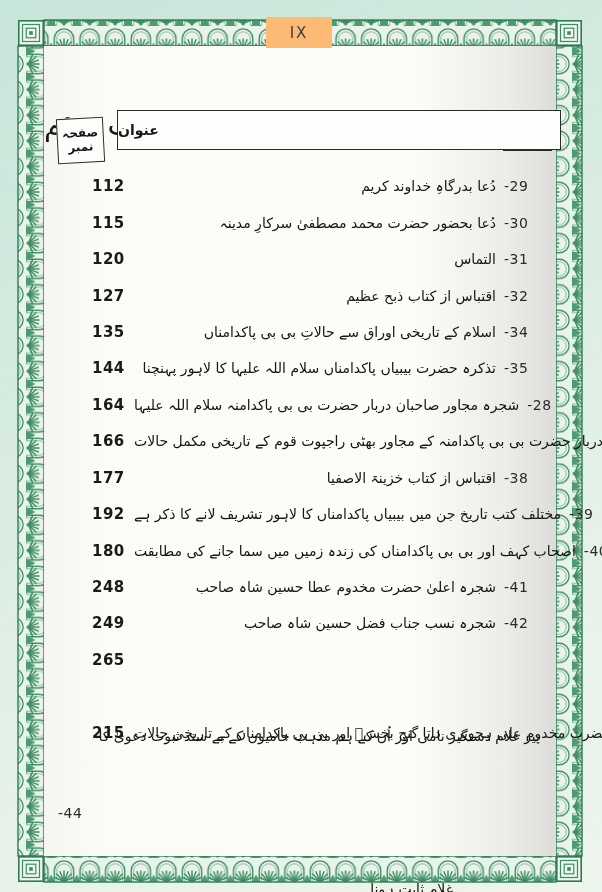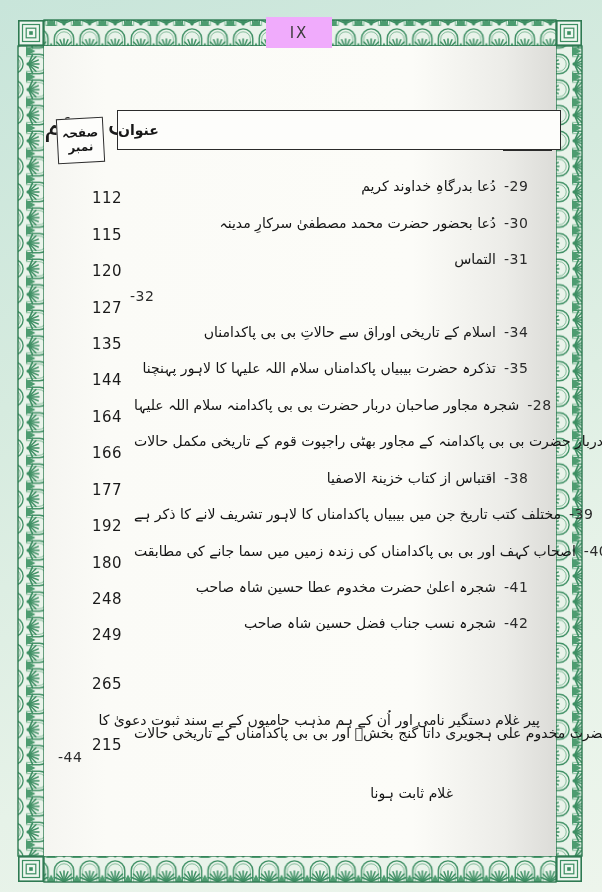--- a/index.html
+++ b/index.html
@@ -6,21 +6,21 @@
   body{
     width:602px;height:892px;overflow:hidden;
     font-family:"DejaVu Sans",sans-serif;
     background:linear-gradient(155deg,#c8e5da 0%,#d6ebdf 35%,#e6f2e8 70%,#edf5ec 100%);
     position:relative;
   }
   .canvas{position:absolute;inset:0;}
   svg.frame{position:absolute;left:0;top:0;}
   .folio{
     position:absolute;left:266px;top:17px;width:66px;height:31px;
-    background:#f0abfc;display:flex;align-items:center;justify-content:center;
+    background:#fdba74;display:flex;align-items:center;justify-content:center;
     font-size:15px;letter-spacing:2px;color:#3c3c3c;z-index:3;
   }
   .sheet{
     position:absolute;left:44px;top:46px;width:512px;height:810px;
     background:linear-gradient(90deg,#f5f5f1 0%,#fbfbf7 12%,#fcfcf8 72%,#ececे8 90%,#dededa 100%);
     background:linear-gradient(90deg,#f5f5f1 0%,#fbfbf7 12%,#fcfcf8 72%,#ecece8 90%,#dcdcd8 100%);
     z-index:1;
   }
   .chapter-title{
     position:absolute;top:14px;left:0;width:100%;
@@ -31,23 +31,23 @@
   .hbox{
     position:absolute;background:#fdfdfb;border:1.6px solid #2b2b2b;
     box-sizing:border-box;display:flex;align-items:center;
     font-weight:bold;color:#161616;
   }
   .hbox-serial{left:459px;top:66px;width:49px;height:39px;justify-content:center;font-size:12.5px;}
   .hbox-title{left:73px;top:64px;width:444px;height:40px;justify-content:flex-end;padding-right:28px;font-size:14px;}
   .hbox-page{left:13px;top:72px;width:47px;height:45px;justify-content:center;font-size:12px;transform:rotate(-3deg);text-align:center;line-height:1.1;}
   .rows{position:absolute;left:14px;top:122px;width:490px;}
   .row{display:flex;align-items:center;height:36.45px;}
-  .row.double{height:72.9px;flex-wrap:wrap;align-items:flex-start;}
+  .row.double{height:72.9px;flex-wrap:wrap;align-items:flex-start;gap:40px;}
   .row.double .pg,.row.double .tt,.row.double .sn{height:36.45px;display:flex;align-items:center;}
-  .pg{flex:0 0 72px;box-sizing:border-box;padding-left:34px;font-weight:normal;font-size:15px;letter-spacing:0.5px;color:#1a1a1a;white-space:nowrap;margin-top:24px;}
+  .pg{flex:0 0 72px;box-sizing:border-box;padding-left:34px;font-weight:bold;font-size:15px;letter-spacing:0.5px;color:#1a1a1a;white-space:nowrap;}
   .tt{flex:1;direction:rtl;white-space:nowrap;font-size:14px;color:#141414;padding:0 8px 0 4px;overflow:visible;}
   .row.double .tt{justify-content:flex-start;}
   .sn{flex:0 0 44px;font-size:14px;color:#2a2a2a;letter-spacing:0.5px;}
   .line2{width:100%;direction:rtl;font-size:14px;color:#141414;box-sizing:border-box;padding-right:95px;height:36.45px;display:flex;align-items:center;}
 </style>
 </head>
 <body>
 
 <div class="canvas">
 
@@ -114,20 +114,21 @@
         <span class="tt">دُعا بحضور حضرت محمد مصطفیٰ سرکارِ مدینہ</span>
         <span class="sn">-30</span>
       </div>
       <div class="row">
         <span class="pg">120</span>
         <span class="tt">التماس</span>
         <span class="sn">-31</span>
       </div>
       <div class="row">
         <span class="pg">127</span>
+        <span class="tt">اقتباس از کتاب ذبح عظیم</span>
         <span class="sn">-32</span>
       </div>
       <div class="row">
         <span class="pg">135</span>
         <span class="tt">اسلام کے تاریخی اوراق سے حالاتِ بی بی پاکدامناں</span>
         <span class="sn">-34</span>
       </div>
       <div class="row">
         <span class="pg">144</span>
         <span class="tt">تذکرہ حضرت بیبیاں پاکدامناں سلام اللہ علیہا کا لاہور پہنچنا</span>

